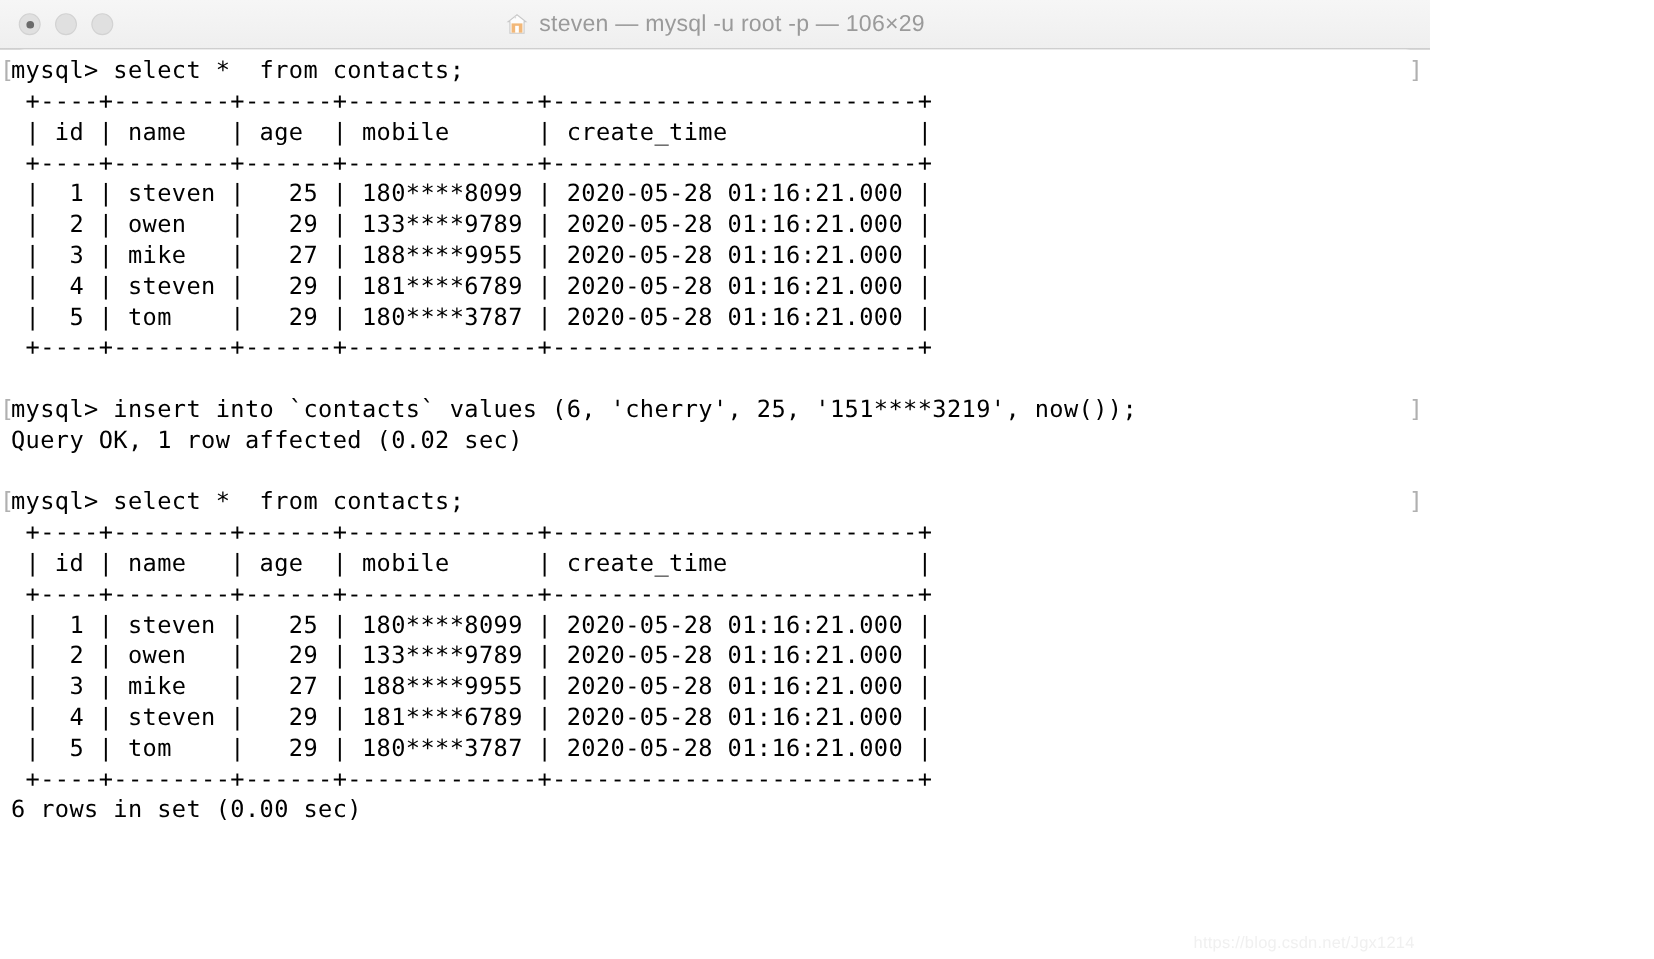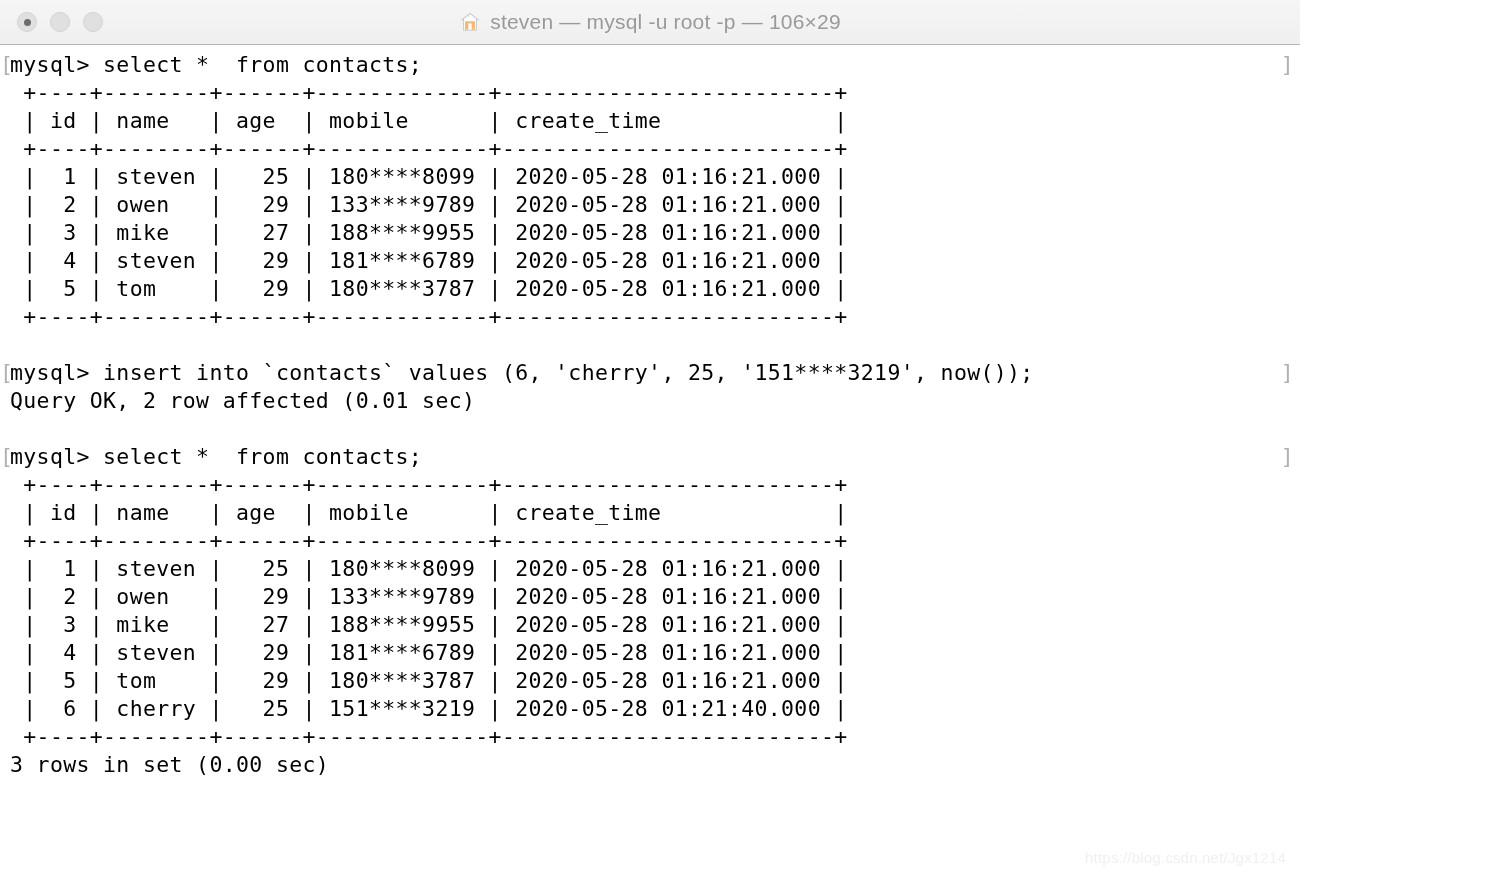--- a/index.html
+++ b/index.html
@@ -191,32 +191,31 @@
         <div class="line"> | id | name   | age  | mobile      | create_time             |</div>
         <div class="line"> +----+--------+------+-------------+-------------------------+</div>
         <div class="line"> |  1 | steven |   25 | 180****8099 | 2020-05-28 01:16:21.000 |</div>
         <div class="line"> |  2 | owen   |   29 | 133****9789 | 2020-05-28 01:16:21.000 |</div>
         <div class="line"> |  3 | mike   |   27 | 188****9955 | 2020-05-28 01:16:21.000 |</div>
         <div class="line"> |  4 | steven |   29 | 181****6789 | 2020-05-28 01:16:21.000 |</div>
         <div class="line"> |  5 | tom    |   29 | 180****3787 | 2020-05-28 01:16:21.000 |</div>
         <div class="line"> +----+--------+------+-------------+-------------------------+</div>
         <div class="line blank"> </div>
         <div class="line prompt"><span class="mark-left">[</span><span>mysql&gt; insert into `contacts` values (6, 'cherry', 25, '151****3219', now());</span><span class="mark-right">]</span></div>
-        <div class="line">Query OK, 2 row affected (0.01 sec)</div>
+        <div class="line">Query OK, 1 row affected (0.02 sec)</div>
         <div class="line blank"> </div>
         <div class="line prompt"><span class="mark-left">[</span><span>mysql&gt; select *  from contacts;</span><span class="mark-right">]</span></div>
         <div class="line"> +----+--------+------+-------------+-------------------------+</div>
         <div class="line"> | id | name   | age  | mobile      | create_time             |</div>
         <div class="line"> +----+--------+------+-------------+-------------------------+</div>
         <div class="line"> |  1 | steven |   25 | 180****8099 | 2020-05-28 01:16:21.000 |</div>
         <div class="line"> |  2 | owen   |   29 | 133****9789 | 2020-05-28 01:16:21.000 |</div>
         <div class="line"> |  3 | mike   |   27 | 188****9955 | 2020-05-28 01:16:21.000 |</div>
         <div class="line"> |  4 | steven |   29 | 181****6789 | 2020-05-28 01:16:21.000 |</div>
         <div class="line"> |  5 | tom    |   29 | 180****3787 | 2020-05-28 01:16:21.000 |</div>
-        <div class="line"> |  6 | cherry |   25 | 151****3219 | 2020-05-28 01:21:40.000 |</div>
-        <div class="line"> +----+--------+------+-------------+-------------------------+</div>
-        <div class="line">3 rows in set (0.00 sec)</div>
+        <div class="line"> +----+--------+------+-------------+-------------------------+</div>
+        <div class="line">6 rows in set (0.00 sec)</div>
         <div class="line blank"> </div>
       </div>
     <div class="watermark">https://blog.csdn.net/Jgx1214</div>
   </div>
 
 </div>
 
 </body></html>

